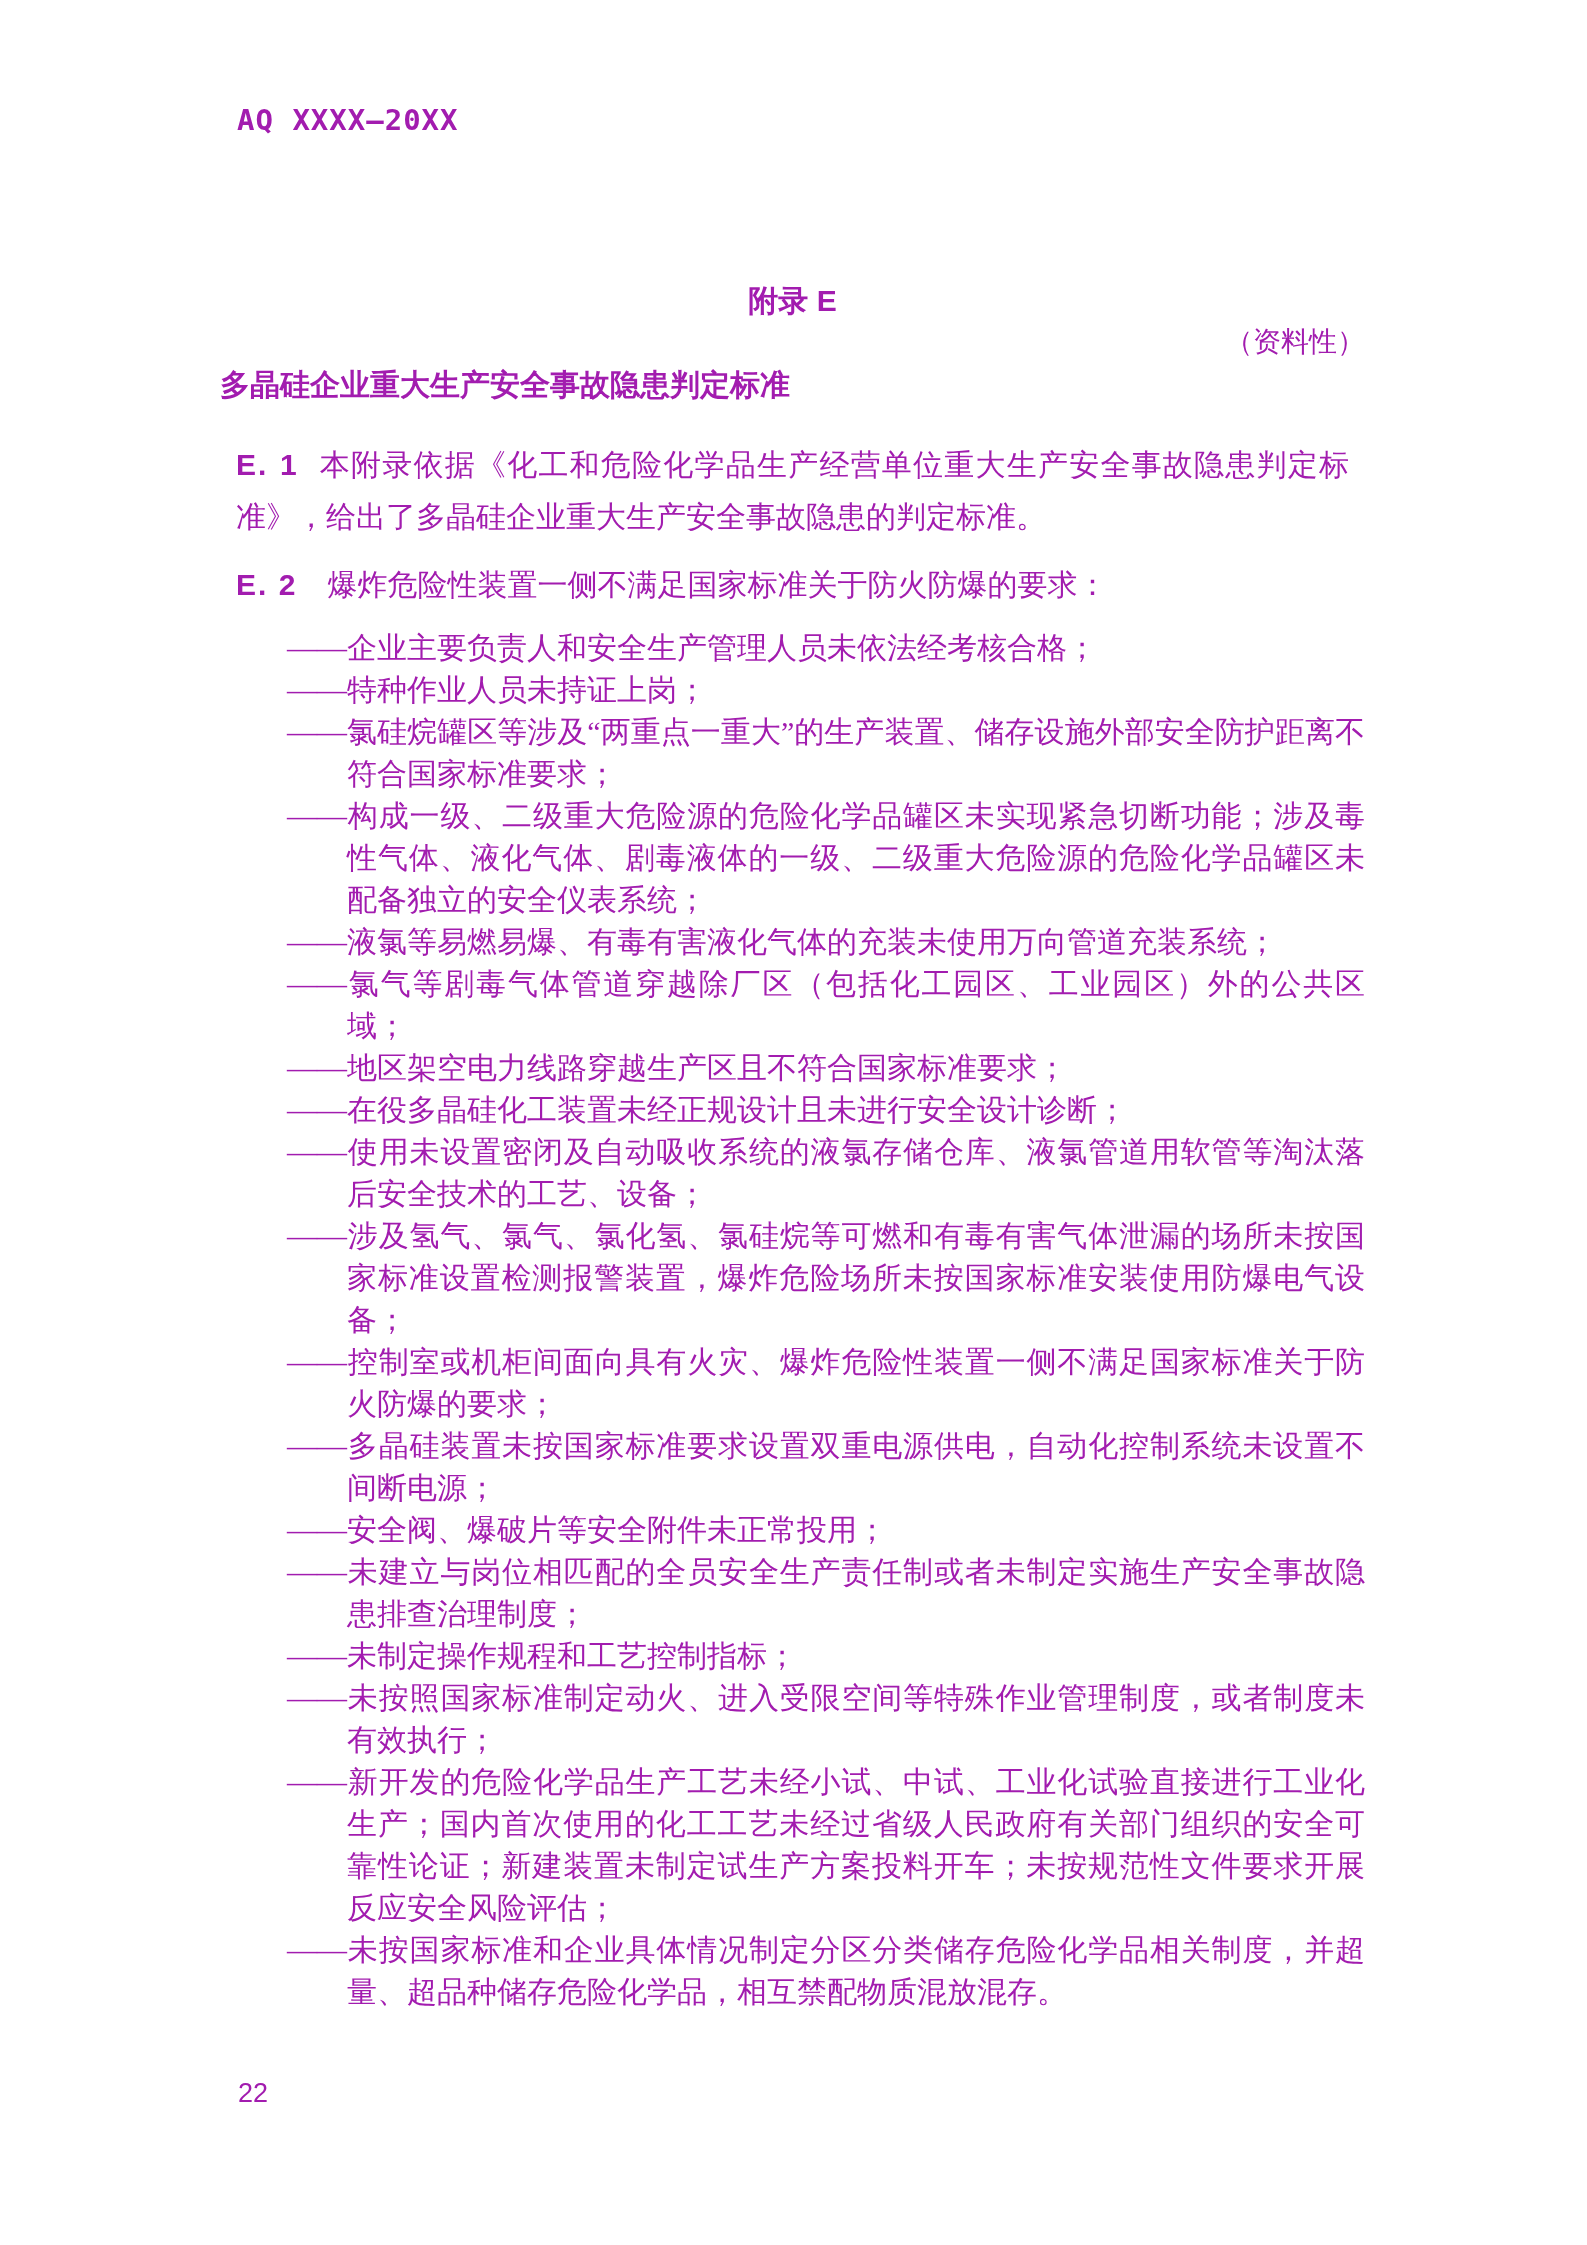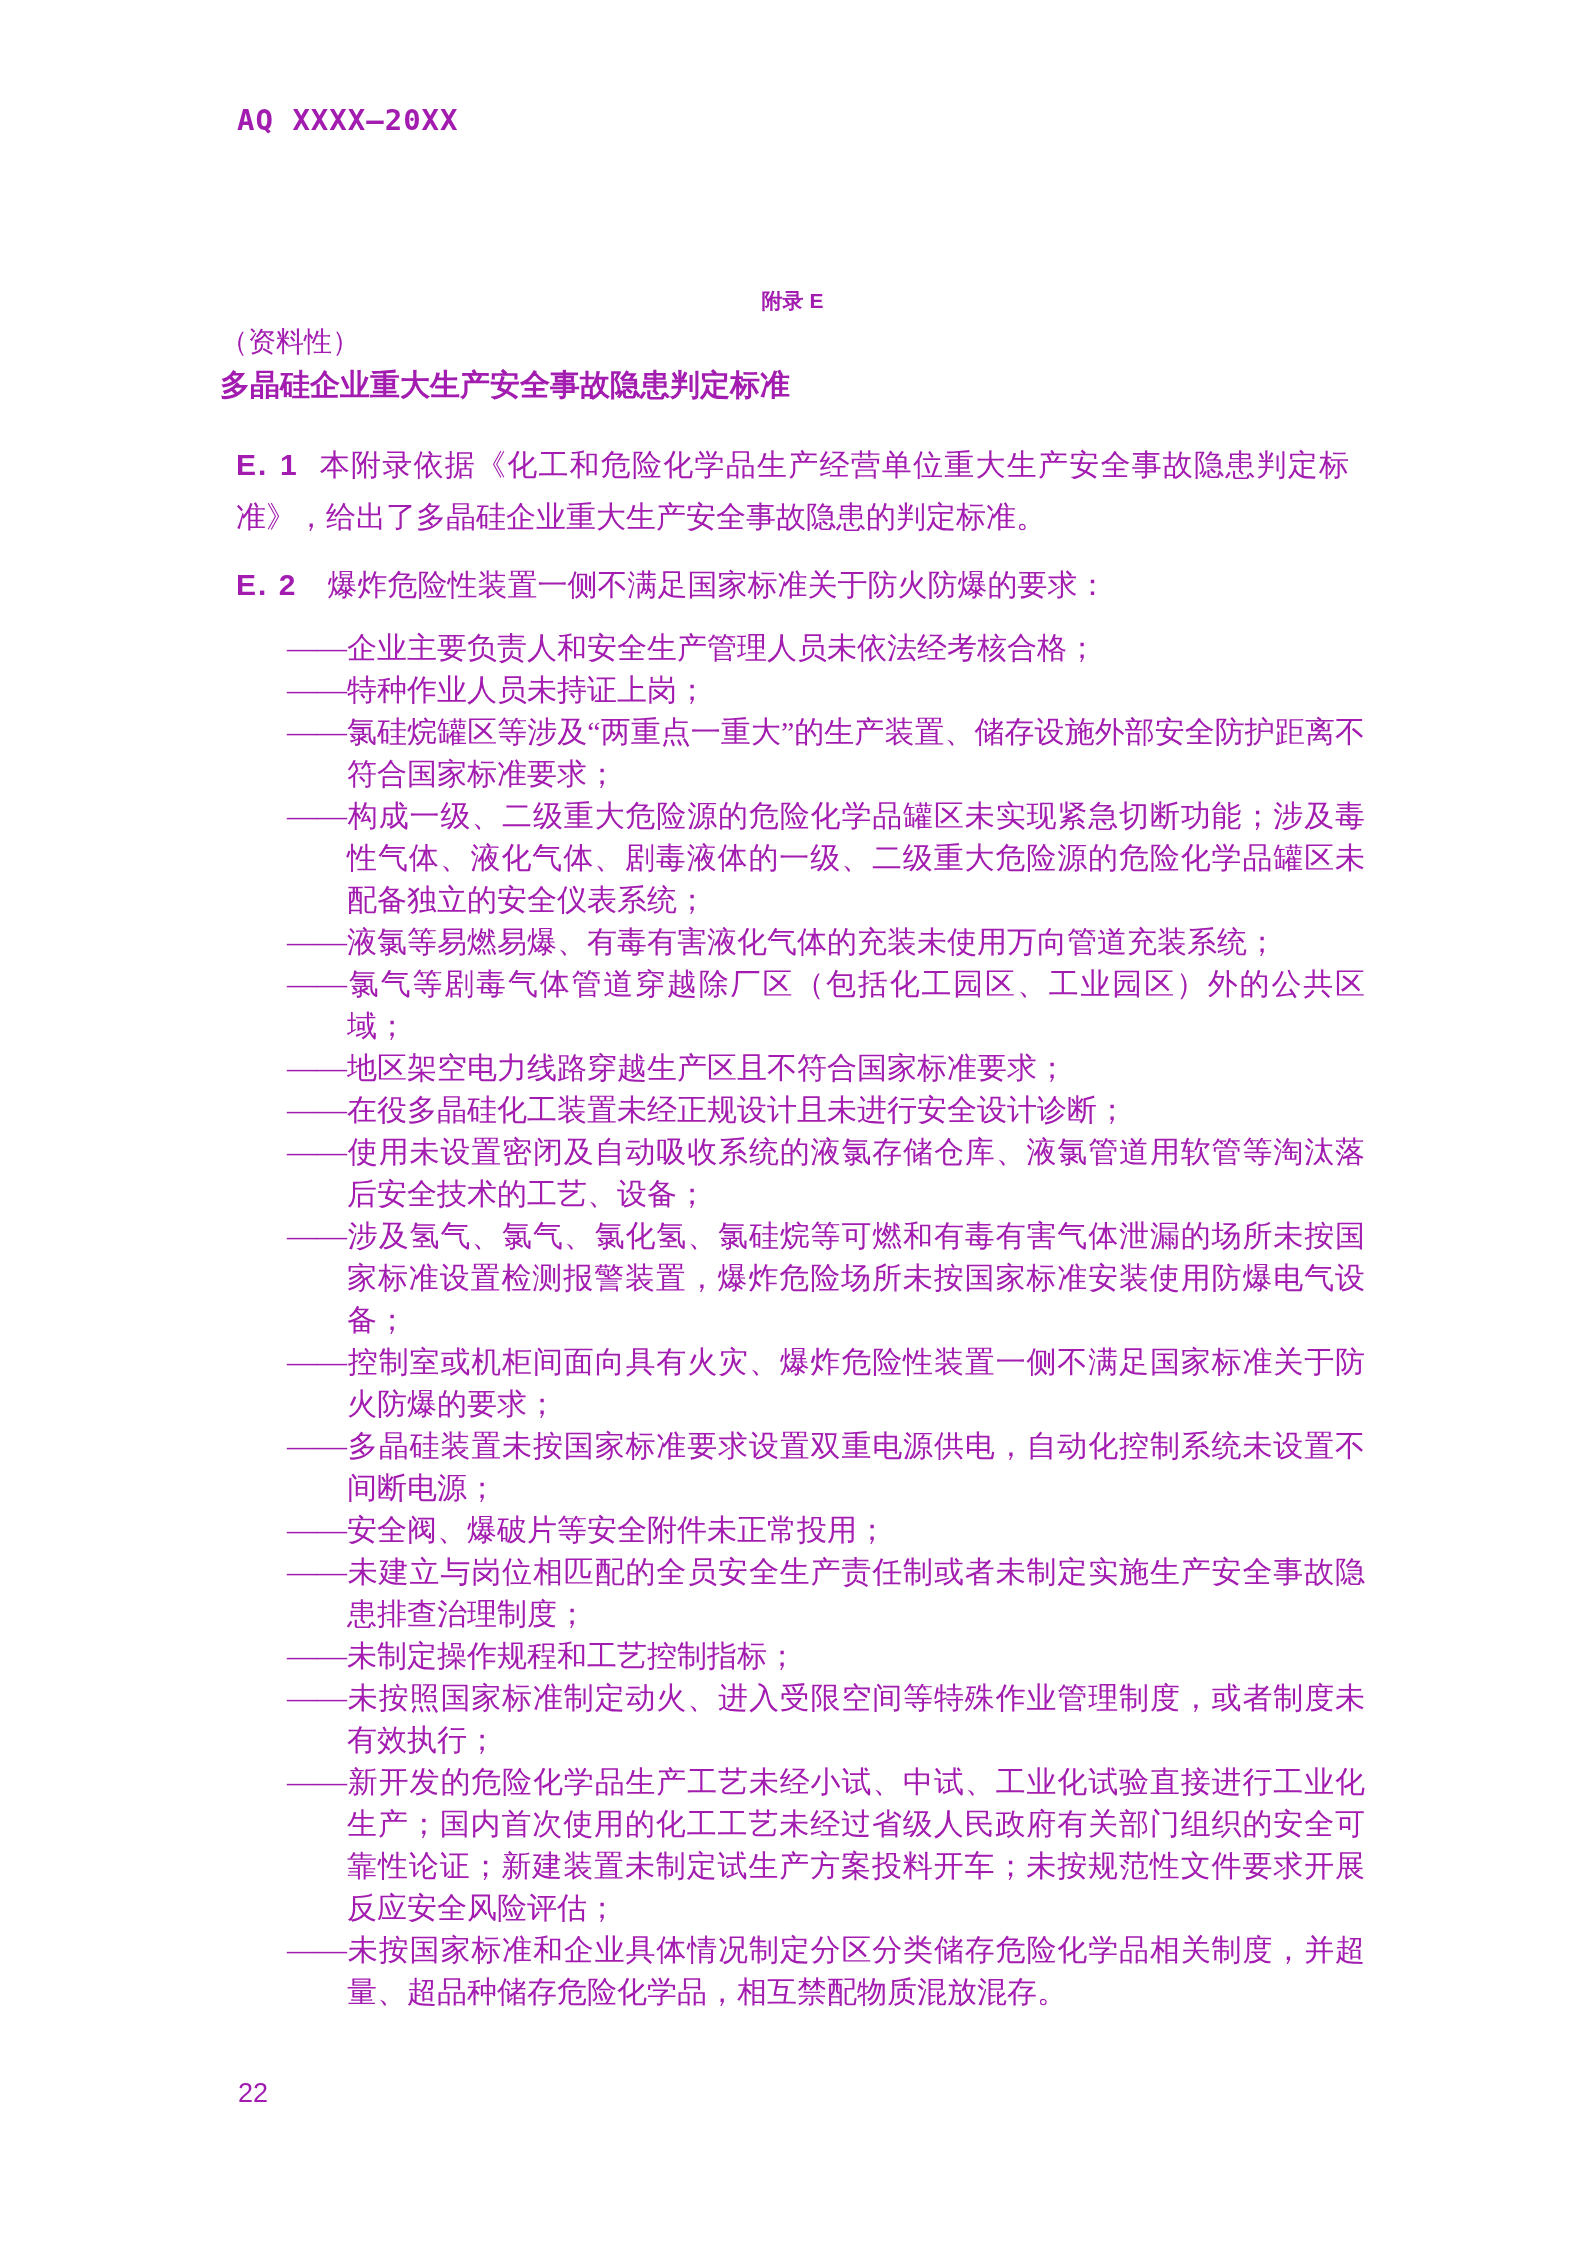--- a/index.html
+++ b/index.html
@@ -21,29 +21,29 @@
     font-size: 29px;
     letter-spacing: 1px;
     white-space: nowrap;
   }
   .content {
     padding: 283px 222px 0 220px;
   }
   .appendix-label {
     font-family: "Liberation Sans", "DejaVu Sans", sans-serif;
     font-weight: 700;
-    font-size: 21px;
+    font-size: 30px;
     line-height: 36px;
     text-align: center;
   }
   .appendix-type {
     font-size: 28px;
     line-height: 34px;
     margin-top: 6px;
-    text-align: left;
+    text-align: right;
   }
   .appendix-title {
     font-family: "Liberation Sans", "DejaVu Sans", sans-serif;
     font-weight: 700;
     font-size: 30px;
     line-height: 36px;
     margin-top: 8px;
     text-align: left;
   }
   .clause {

